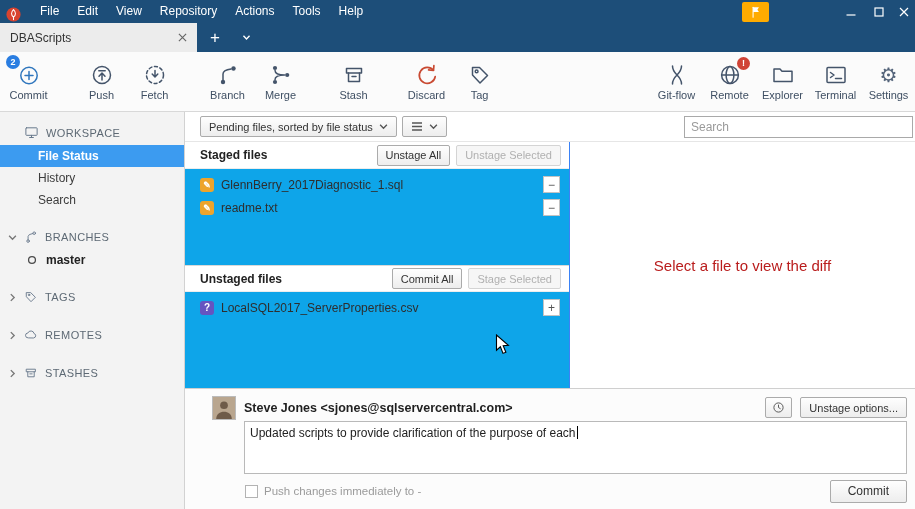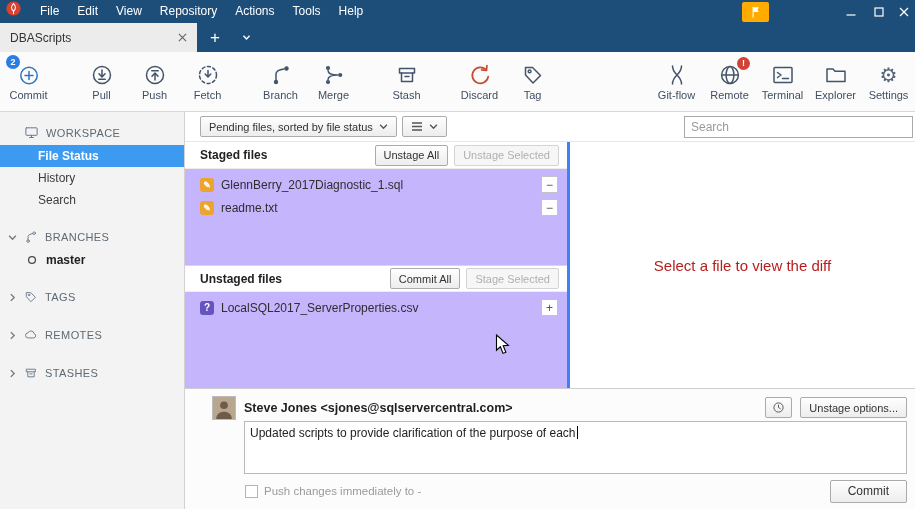--- a/index.html
+++ b/index.html
@@ -1,21 +1,21 @@
 <!DOCTYPE html>
 <html><head>
 <meta charset="utf-8">
 <style>
   * { margin:0; padding:0; box-sizing:border-box; }
   html,body { width:915px; height:509px; overflow:hidden;
     font-family:"Liberation Sans", sans-serif; background:#fff; }
   .app { position:relative; width:915px; height:509px; overflow:hidden; background:#fff; }
 
   
-  .titlebar { height:23px; background:#1d4e79; display:flex; align-items:flex-start; color:#fff; font-size:12px; }
+  .titlebar { height:23px; background:#1d4e79; display:flex; align-items:flex-end; color:#fff; font-size:12px; }
   .logo { width:17px; height:17px; margin:0 9px 0 5px; flex:none; }
   .menu-item { padding:0 9px; line-height:23px; height:23px; cursor:default; white-space:nowrap; }
   .win-controls { margin-left:auto; display:flex; align-items:center; height:23px; }
   .flag-btn { width:27px; height:20px; background:#ffab00; border-radius:2px; display:flex; align-items:center; justify-content:center; margin-right:68px; }
   .winbtn { width:28px; height:23px; display:flex; align-items:center; justify-content:center; }
   .winbtn.close { width:22px; }
 
   
   .tabbar { height:29px; background:#1d4e79; display:flex; align-items:stretch; }
   .tab { width:197px; background:#ececec; display:flex; align-items:center; padding:12px 10px; font-size:12px; color:#333; }
@@ -55,21 +55,21 @@
 
   
   .main { flex:1; display:flex; flex-direction:column; min-width:0; }
   .filterbar { height:30px; flex:none; display:flex; align-items:center; gap:5px; padding:0 2px 0 15px; border-bottom:1px solid #e6e6e6; }
   .btn { display:inline-flex; align-items:center; gap:6px; background:linear-gradient(#fefefe,#ededed); border:1px solid #ababab; border-radius:2px; font-size:11px; color:#333; padding:3px 8px; height:21px; cursor:default; white-space:nowrap; }
   .btn.disabled { color:#b0b0b0; background:#f6f6f6; border-color:#d4d4d4; }
   .search-input { margin-left:auto; width:229px; height:22px; border:1px solid #a9a9a9; font-size:12px; padding:0 6px; color:#333; font-family:"Liberation Sans",sans-serif; }
   .search-input::placeholder { color:#9a9a9a; }
 
   .content { flex:1; display:flex; min-height:0; }
-  .filelists { width:385px; flex:none; border-right:3px solid #3b82f6; display:flex; flex-direction:column; background:#c4b5fd; }
+  .filelists { width:385px; flex:none; border-right:1px solid #3b82f6; display:flex; flex-direction:column; background:#0ea5e9; }
   .section-header { height:27px; flex:none; display:flex; align-items:center; gap:6px; padding:0 8px 0 15px; border-bottom:1px solid #ededed; background:#fff; }
   .section-header.topline { border-top:1px solid #d9d9d9; }
   .section-title { font-weight:bold; font-size:12px; color:#222; flex:1; }
   .filelist { padding-top:4px; }
   .filelist.staged-list { height:96px; flex:none; }
   .filelist.unstaged-list { flex:1; }
   .file-row { height:23px; display:flex; align-items:center; gap:7px; padding:0 9px 0 15px; font-size:12px; color:#2e2e2e; }
   .fstatus { width:14px; height:14px; flex:none; border-radius:3px; color:#fff; display:flex; align-items:center; justify-content:center; font-size:9px; font-weight:bold; }
   .fstatus.modified { background:#eda42c; }
   .fstatus.modified::before { content:"\270E"; }
@@ -164,27 +164,20 @@
           <circle cx="12" cy="12.5" r="8.2"></circle>
             <path d="M12 8.5v8 M8 12.5h8"></path>
         </svg>
         <span class="tool-label">Commit</span>
       </div>
     </div>
     <div class="tgroup">
       <div class="tool">
         <svg viewBox="0 0 24 24">
           <circle cx="12" cy="12" r="8.5"></circle>
-            <path d="M12 7v6.3 M9 10.8 12 14 15 10.8 M8.8 16.3h6.4"></path>
-        </svg>
-        <span class="tool-label">Pull</span>
-      </div>
-      <div class="tool">
-        <svg viewBox="0 0 24 24">
-          <circle cx="12" cy="12" r="8.5"></circle>
             <path d="M12 17v-6.3 M9 13.2 12 10 15 13.2 M8.8 7.7h6.4"></path>
         </svg>
         <span class="tool-label">Push</span>
       </div>
       <div class="tool">
         <svg viewBox="0 0 24 24">
           <circle cx="12" cy="12" r="8.5" stroke-dasharray="3 2.6"></circle>
             <path d="M12 7.5v6 M9.2 11 12 14 14.8 11"></path>
         </svg>
         <span class="tool-label">Fetch</span>
@@ -245,30 +238,30 @@
         <span class="badge remote-badge">!</span>
         <svg viewBox="0 0 24 24">
           <circle cx="12" cy="12" r="8.4"></circle>
             <ellipse cx="12" cy="12" rx="3.9" ry="8.4"></ellipse>
             <path d="M3.8 12h16.4"></path>
         </svg>
         <span class="tool-label">Remote</span>
       </div>
       <div class="tool">
         <svg viewBox="0 0 24 24">
+          <path d="M3 18.5 V6 h6 l2 2.2 H21 V18.5 Z"></path>
+        </svg>
+        <span class="tool-label">Explorer</span>
+      </div>
+      <div class="tool">
+        <svg viewBox="0 0 24 24">
           <rect x="3" y="4.5" width="18" height="15" rx="1"></rect>
             <path d="M6.5 9.5 10 12 6.5 14.5 M11.5 15.5h6"></path>
         </svg>
         <span class="tool-label">Terminal</span>
-      </div>
-      <div class="tool">
-        <svg viewBox="0 0 24 24">
-          <path d="M3 18.5 V6 h6 l2 2.2 H21 V18.5 Z"></path>
-        </svg>
-        <span class="tool-label">Explorer</span>
       </div>
       <div class="tool">
         <span class="gear-glyph"></span>
         <span class="tool-label">Settings</span>
       </div>
     </div>
   </div>
 
   <div class="body">
 

